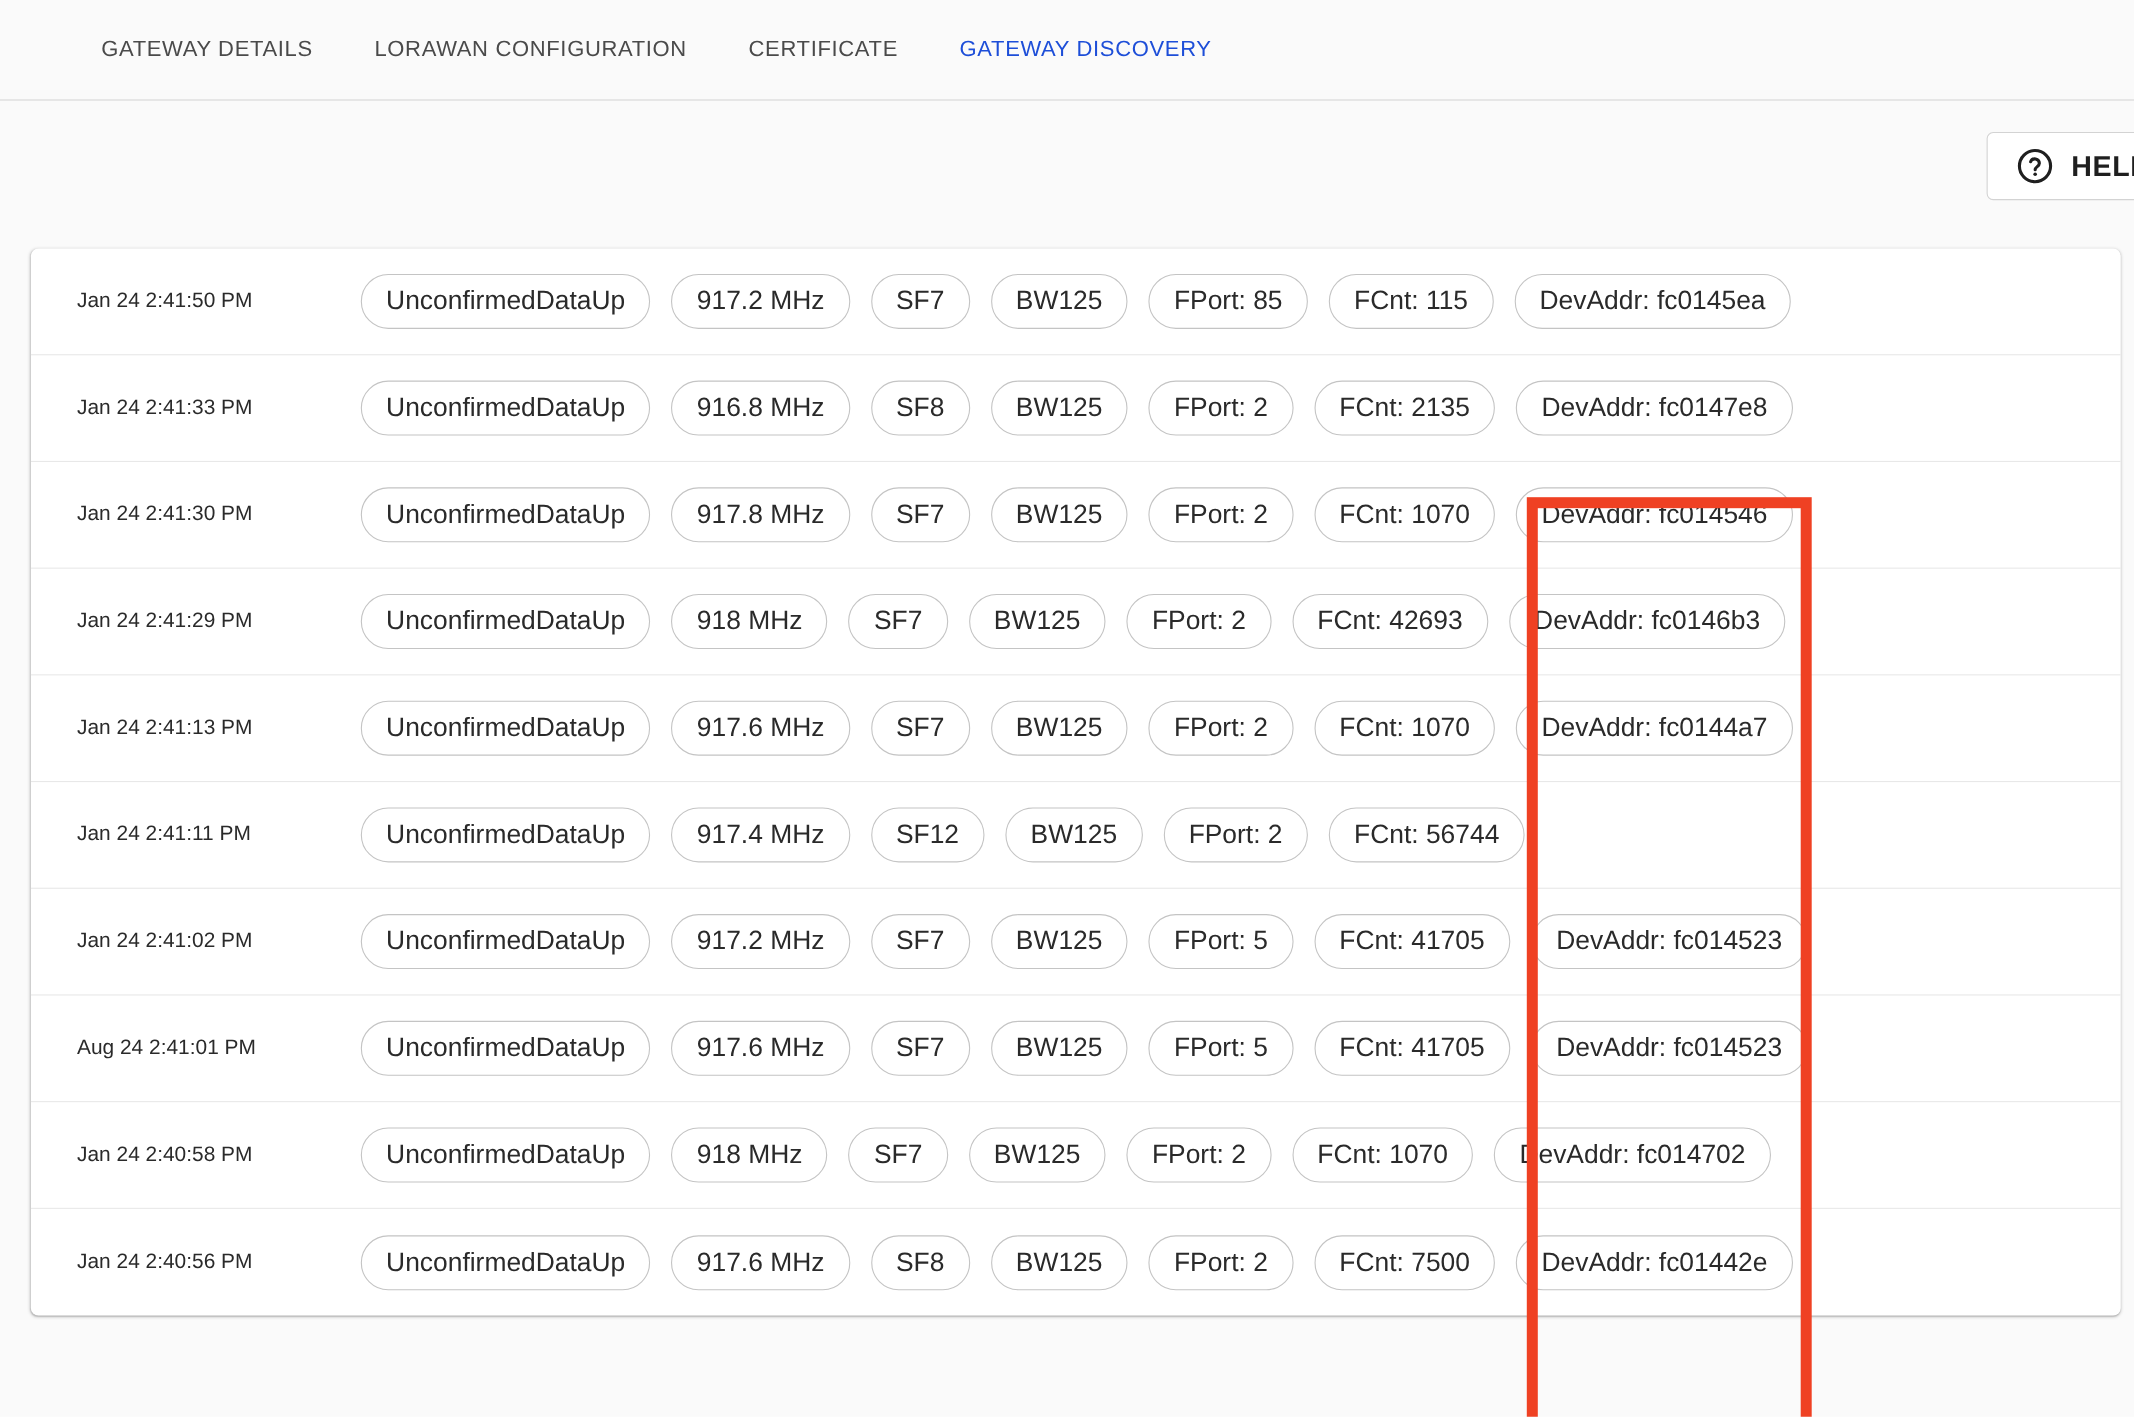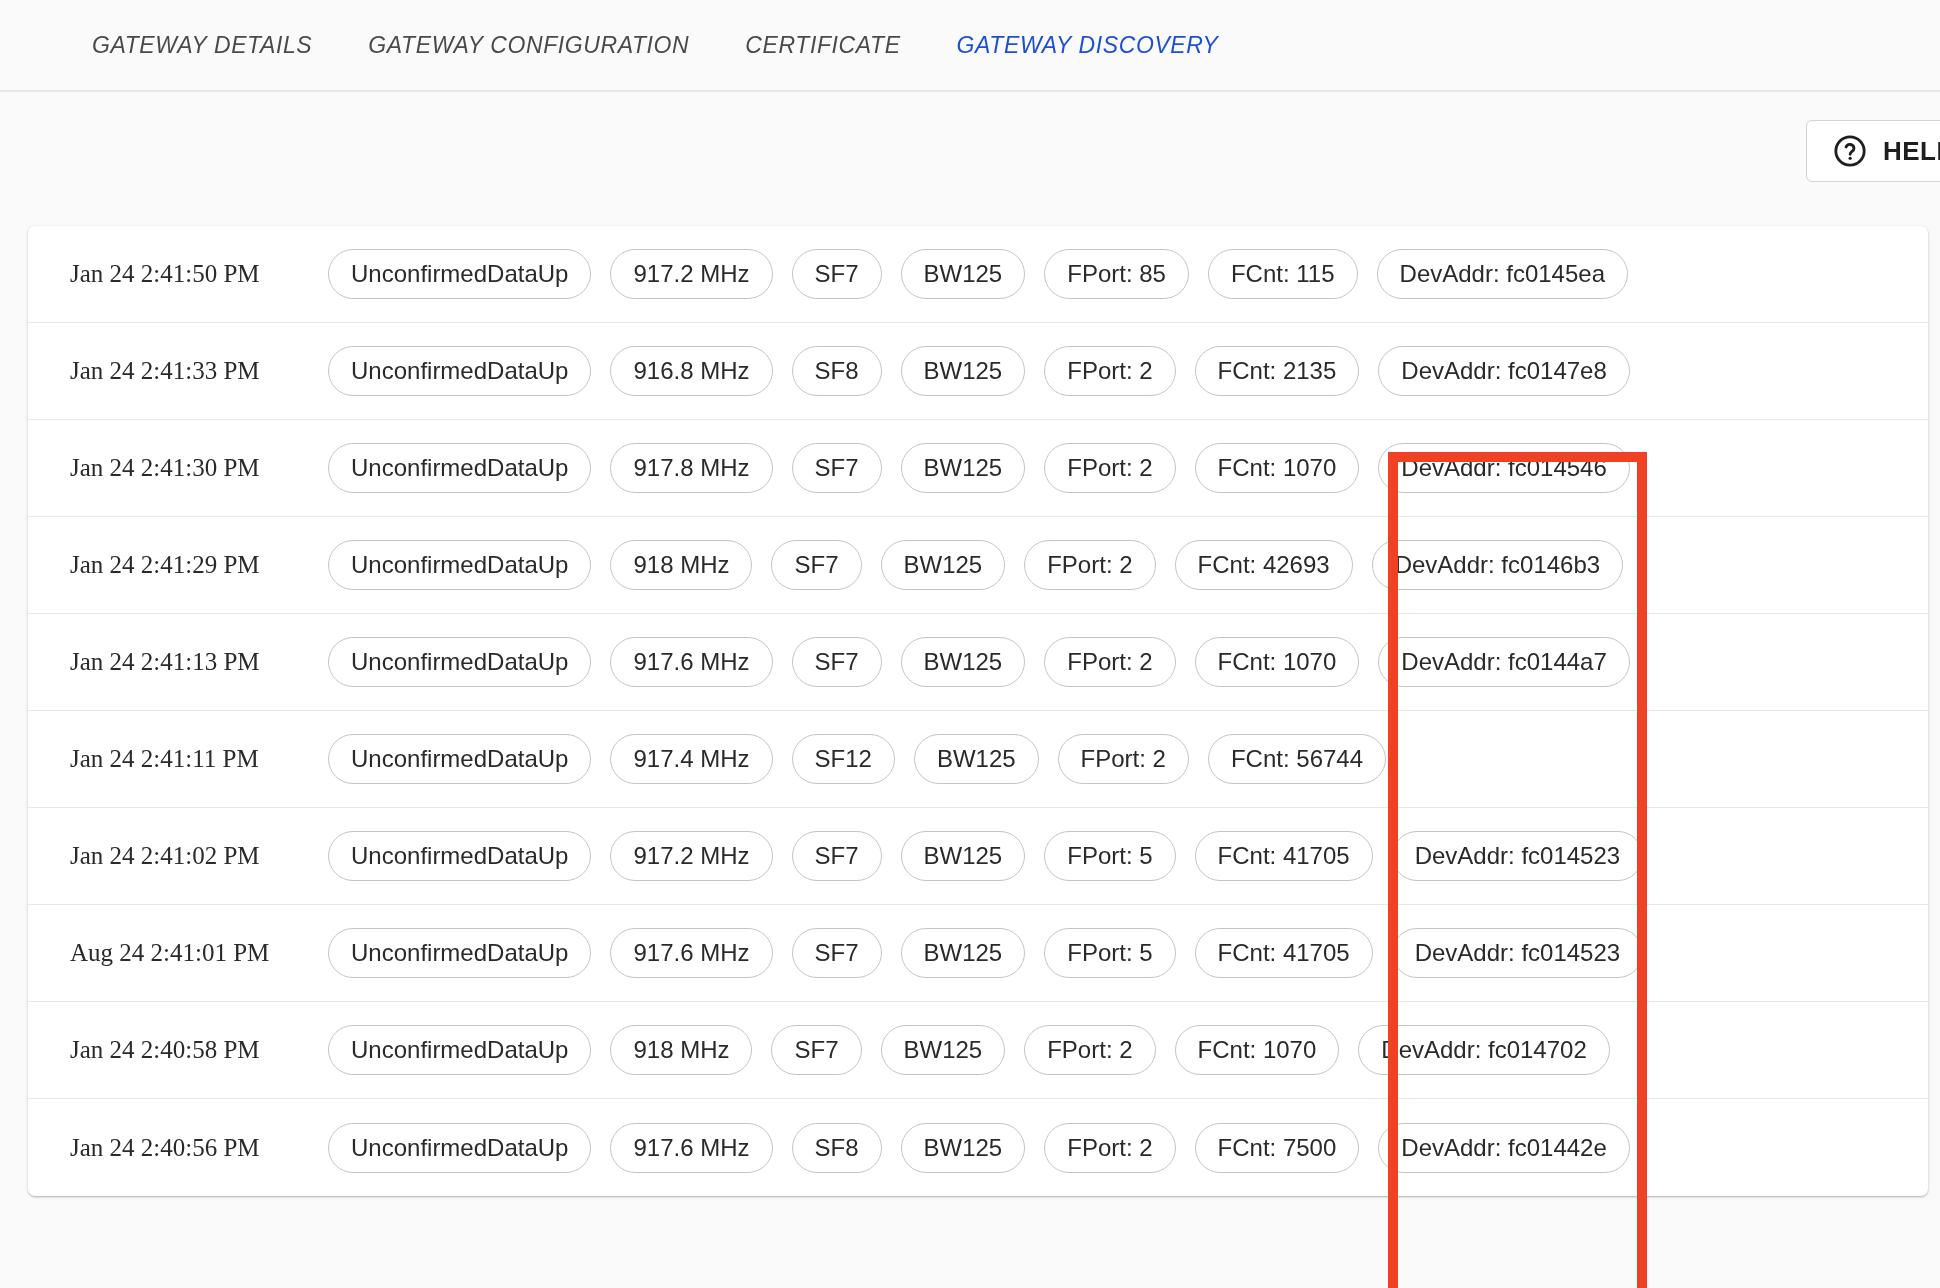--- a/index.html
+++ b/index.html
@@ -20,29 +20,28 @@
     position: relative;
     height: 92px;
     background: #fafafa;
     border-bottom: 2px solid #e6e6e6;
     display: flex;
     align-items: center;
     padding-left: 64px;
     box-sizing: border-box;
   }
   .tab {
-    font-size: 23px;
+    font-size: 20px;
     letter-spacing: 0.6px;
     color: #4a4a4a;
     font-weight: 500;
     padding: 0 28px;
     white-space: nowrap;
     cursor: pointer;
     line-height: 92px;
-    font-style: italic;
   }
   .tab.muted { color: #1d4ed8; }
   .tab.active {
     color: #1b1b1b;
     font-weight: 600;
   }
 
   
   .tab-highlight-wrap {
     position: relative;
@@ -114,26 +113,25 @@
     display: flex;
     align-items: center;
     height: 97px;
     border-bottom: 1px solid #e8e8e8;
     padding-left: 42px;
     box-sizing: border-box;
   }
   .frame-row:last-child { border-bottom: none; }
 
   .ts {
-    font-size: 25px;
+    font-size: 19px;
     color: #2a2a2a;
     white-space: nowrap;
     width: 258px;
     flex: 0 0 258px;
-    font-family: Liberation Serif, serif;
   }
   .chips {
     display: flex;
     align-items: center;
     gap: 19px;
   }
   .chip {
     border: 1px solid #c4c4c4;
     border-radius: 26px;
     height: 50px;
@@ -153,21 +151,21 @@
     width: 259px;
     height: 1003px;
     z-index: 25;
   }
 </style>
 </head>
 <body>
 
 <div class="tabbar">
   <div class="tab">GATEWAY DETAILS</div>
-  <div class="tab">GATEWAY CONFIGURATION</div>
+  <div class="tab">LORAWAN CONFIGURATION</div>
   <div class="tab">CERTIFICATE</div>
   <div class="tab muted">GATEWAY DISCOVERY</div>
 </div>
 
 <div class="toolbar">
   <div class="help-btn">
     <svg class="help-ico" viewBox="0 0 24 24">
       <circle cx="12" cy="12" r="10" fill="none" stroke="#1f1f1f" stroke-width="2"></circle>
       <path d="M9.2 9.2a2.9 2.9 0 0 1 5.6 1c0 1.9-2.7 2.3-2.7 4.1" fill="none" stroke="#1f1f1f" stroke-width="2" stroke-linecap="round"></path>
       <circle cx="12.1" cy="17.2" r="1.15" fill="#1f1f1f"></circle>

